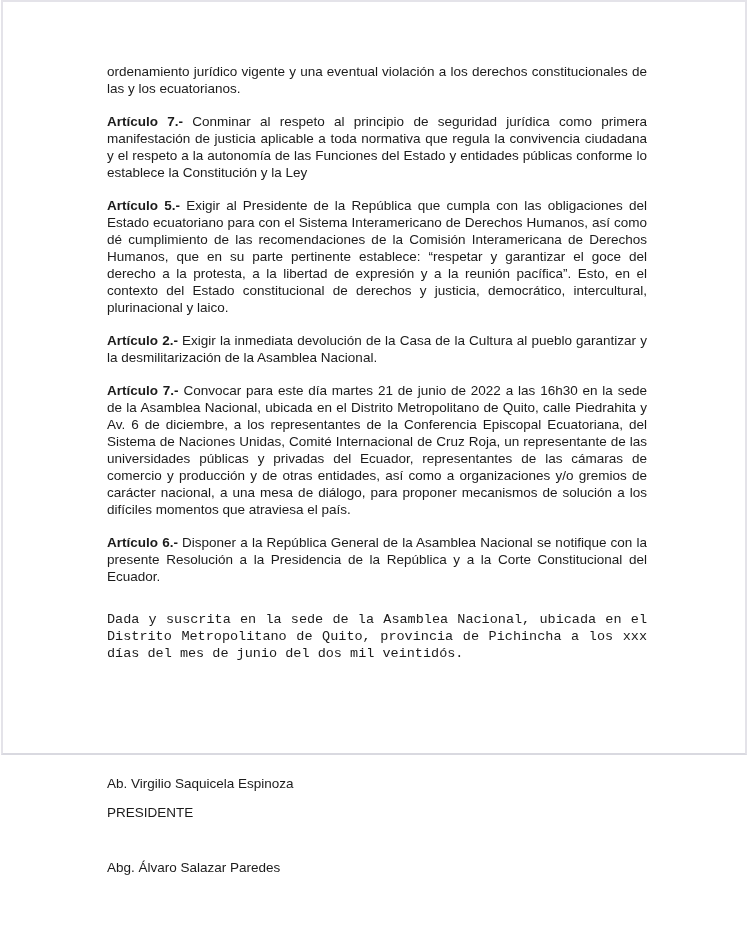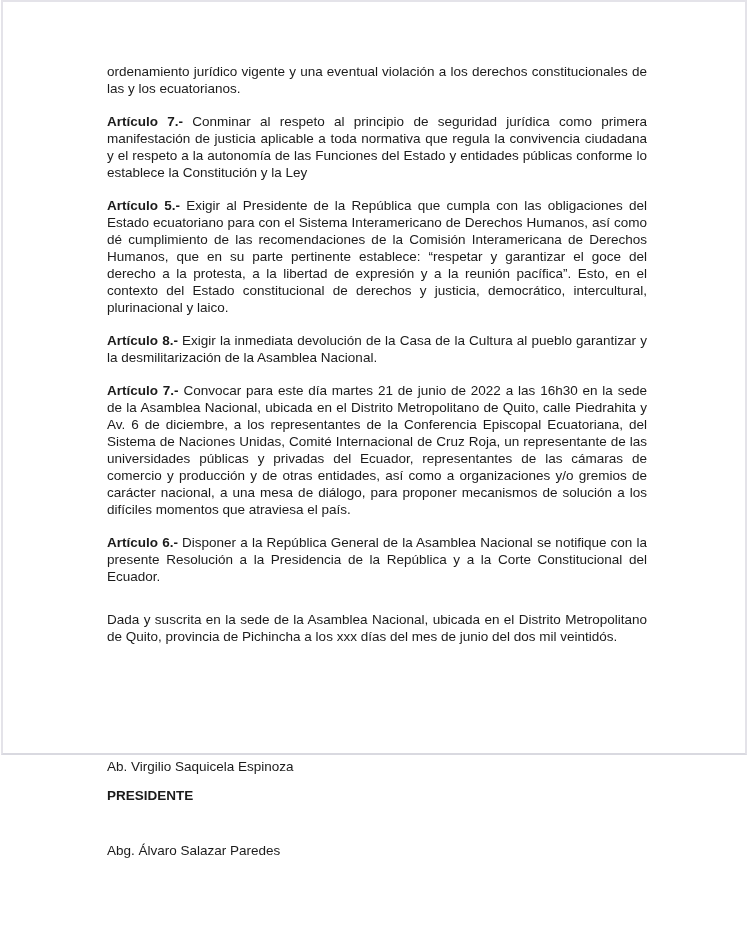--- a/index.html
+++ b/index.html
@@ -43,37 +43,38 @@
   }
   .para .lead {
     font-weight: bold;
   }
   .para .lead:not(:empty)::after {
     content: " ";
   }
   .closing {
     margin-top: 26px;
     margin-bottom: 12px;
+    font-family: Liberation Mono, monospace;
   }
   .sig-block {
     margin-top: 113px;
     text-align: left;
   }
   .sig + .sig {
     margin-top: 38px;
   }
   .sig .name {
     font-size: 13.5px;
     line-height: 17px;
     margin-bottom: 12px;
   }
   .sig .title {
     font-size: 13.5px;
     line-height: 17px;
-    font-weight: bold;
+    font-weight: normal;
   }
 </style>
 </head>
 <body>
 
 <div class="page">
   <div class="scan-edge"></div>
 
   <div class="doc">
 
@@ -81,21 +82,21 @@
 
     <p class="para">
       <span class="lead">Artículo 7.-</span><span class="body-text">Conminar al respeto al principio de seguridad jurídica como primera manifestación de justicia aplicable a toda normativa que regula la convivencia ciudadana y el respeto a la autonomía de las Funciones del Estado y entidades públicas conforme lo establece la Constitución y la Ley</span>
     </p>
 
     <p class="para">
       <span class="lead">Artículo 5.-</span><span class="body-text">Exigir al Presidente de la República que cumpla con las obligaciones del Estado ecuatoriano para con el Sistema Interamericano de Derechos Humanos, así como dé cumplimiento de las recomendaciones de la Comisión Interamericana de Derechos Humanos, que en su parte pertinente establece: “respetar y garantizar el goce del derecho a la protesta, a la libertad de expresión y a la reunión pacífica”. Esto, en el contexto del Estado constitucional de derechos y justicia, democrático, intercultural, plurinacional y laico.</span>
     </p>
 
     <p class="para">
-      <span class="lead">Artículo 8.-</span><span class="body-text">Exigir la inmediata devolución de la Casa de la Cultura al pueblo garantizar y la desmilitarización de la Asamblea Nacional.</span>
+      <span class="lead">Artículo 2.-</span><span class="body-text">Exigir la inmediata devolución de la Casa de la Cultura al pueblo garantizar y la desmilitarización de la Asamblea Nacional.</span>
     </p>
 
     <p class="para">
       <span class="lead">Artículo 7.-</span><span class="body-text">Convocar para este día martes 21 de junio de 2022 a las 16h30 en la sede de la Asamblea Nacional, ubicada en el Distrito Metropolitano de Quito, calle Piedrahita y Av. 6 de diciembre, a los representantes de la Conferencia Episcopal Ecuatoriana, del Sistema de Naciones Unidas, Comité Internacional de Cruz Roja, un representante de las universidades públicas y privadas del Ecuador, representantes de las cámaras de comercio y producción y de otras entidades, así como a organizaciones y/o gremios de carácter nacional, a una mesa de diálogo, para proponer mecanismos de solución a los difíciles momentos que atraviesa el país.</span>
     </p>
 
     <p class="para">
       <span class="lead">Artículo 6.-</span><span class="body-text">Disponer a la República General de la Asamblea Nacional se notifique con la presente Resolución a la Presidencia de la República y a la Corte Constitucional del Ecuador.</span>
     </p>
 

